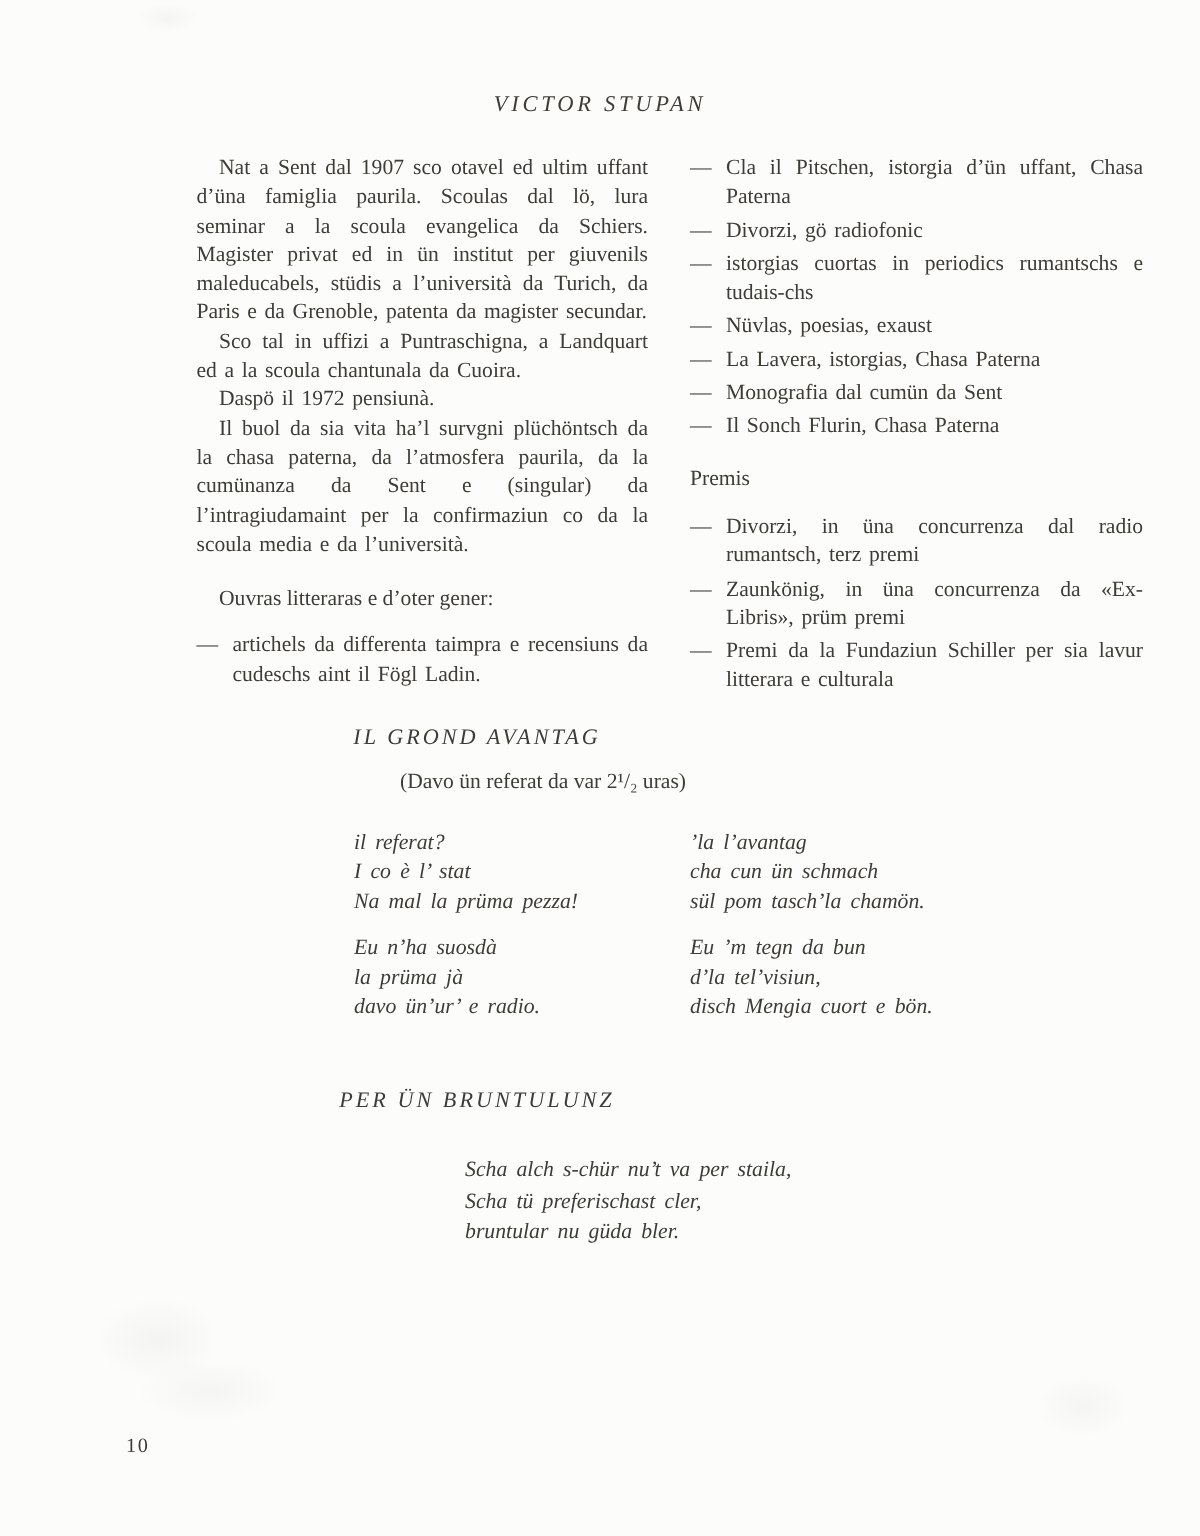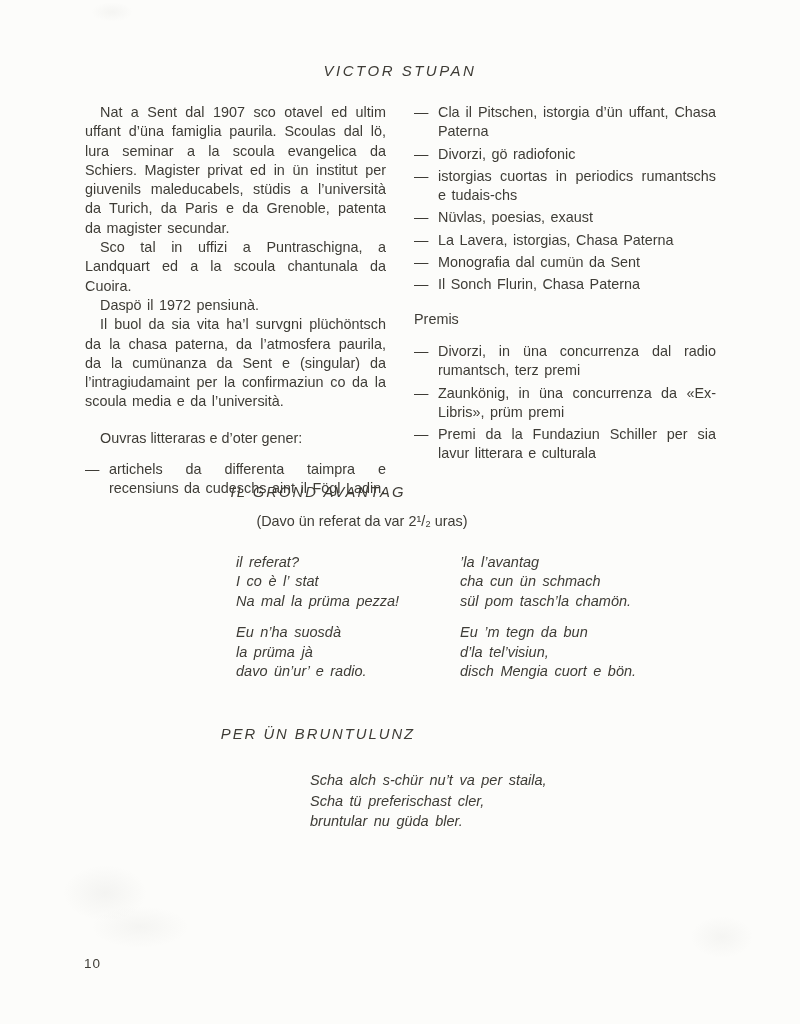--- a/index.html
+++ b/index.html
@@ -6,39 +6,40 @@
   .page {
     position: relative;
     width: 800px;
     height: 1024px;
     background-color: #fcfcfa;
     background-image:
       radial-gradient(60px 40px at 105px 893px, rgba(110,110,104,0.06), transparent 70%),
       radial-gradient(70px 30px at 140px 927px, rgba(110,110,104,0.05), transparent 70%),
       radial-gradient(45px 30px at 722px 937px, rgba(110,110,104,0.05), transparent 70%),
       radial-gradient(30px 14px at 112px 12px, rgba(110,110,104,0.05), transparent 70%);
-    font-family: Liberation Sans, sans-serif;
+    font-family: Liberation Serif, serif;
     color: #3e3c36;
     overflow: hidden;
   }
   .page-title {
     position: absolute;
     top: 62px; left: 0; width: 800px;
     margin: 0;
     text-align: center;
     font-size: 15px;
     font-weight: normal;
     font-style: italic;
     letter-spacing: 2.5px;
   }
   .col {
     position: absolute;
     top: 103px;
     font-size: 14.4px;
     line-height: 19.3px;
+    margin-left: 46px;
   }
   .col-left  { left: 85px;  width: 301px; }
   .col-right { left: 414px; width: 302px; }
   .para {
     margin: 0;
     text-indent: 15px;
     text-align: justify;
     word-spacing: 1.5px;
   }
   .works-heading {

